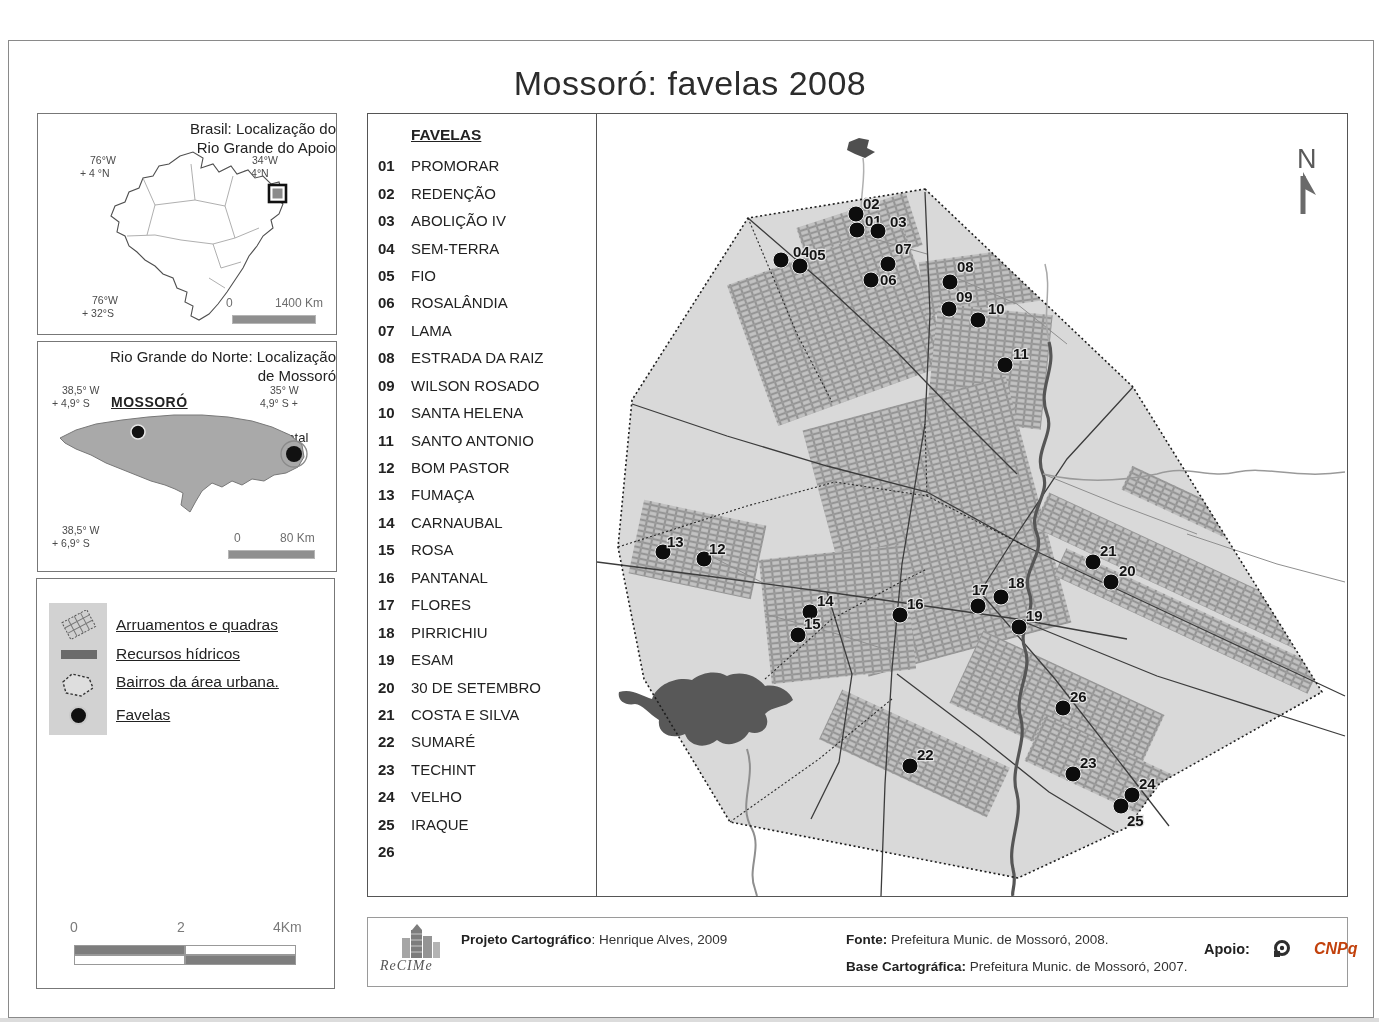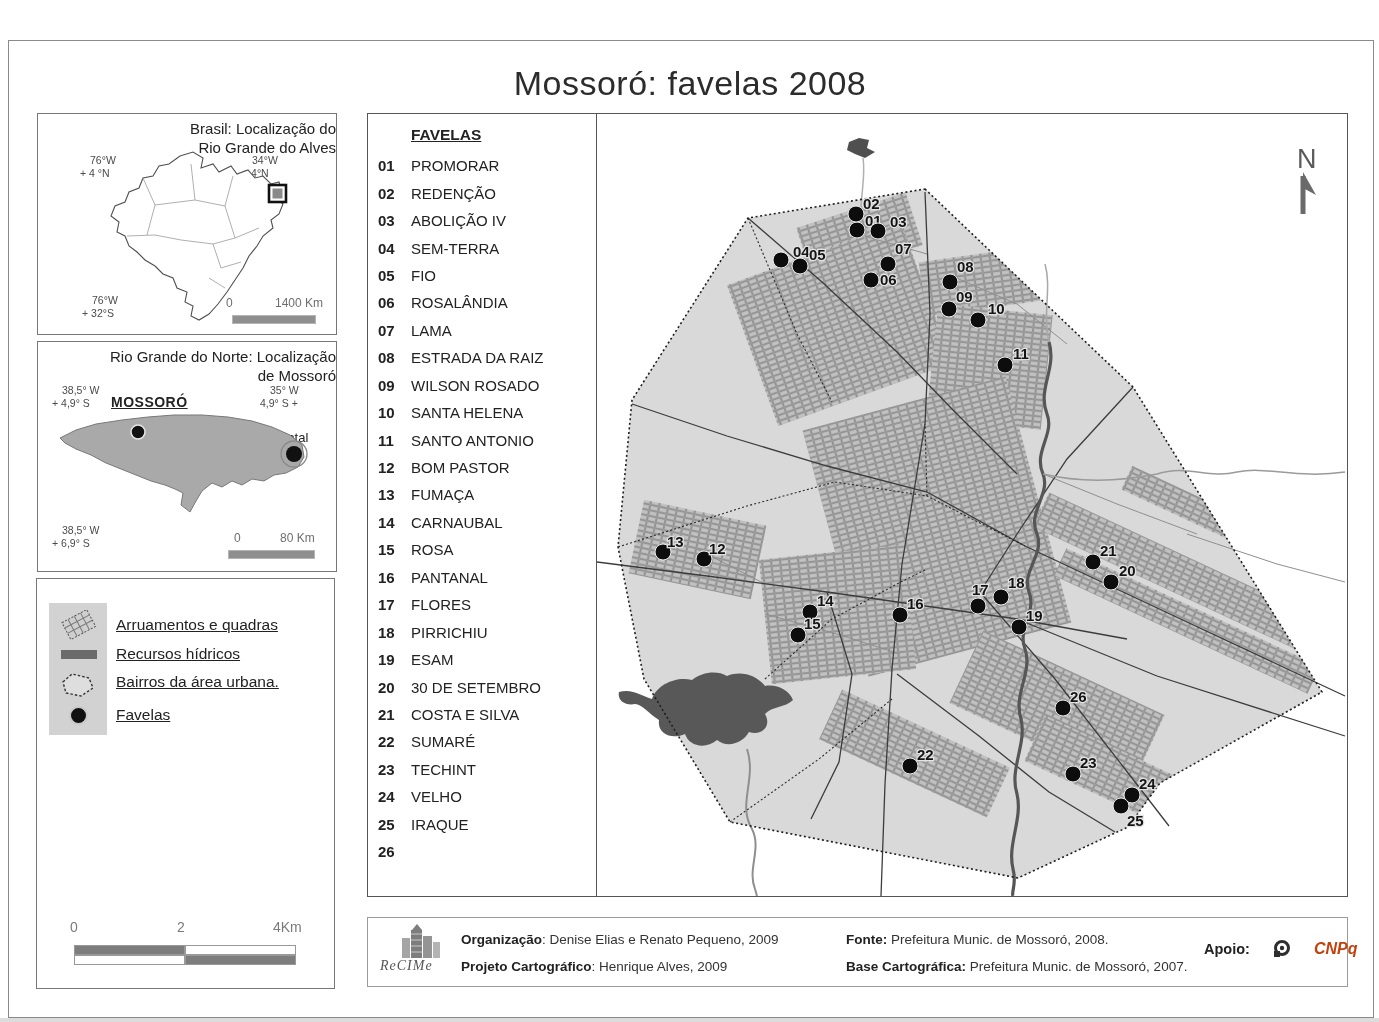--- a/index.html
+++ b/index.html
@@ -66,21 +66,21 @@
 
 <div class="page">
   <div class="abs outer-border"></div>
   <div class="abs bottom-strip"></div>
 
   <div class="abs page-title">Mossoró: favelas 2008</div>
 
   <div class="abs inset1">
     <div class="abs ins-title">
       <span>Brasil: Localização do</span><br>
-      <span>Rio Grande do Alves</span>
+      <span>Rio Grande do Apoio</span>
     </div>
     <div class="abs coord" style="left:42px;top:40px;">
       <span class="c1">76°W</span>
       <span class="c2">+ 4 °N</span>
     </div>
     <div class="abs coord" style="left:204px;top:40px;">
       <span class="c1">34°W</span>
       <span class="c2">+ 4°N</span>
     </div>
     <div class="abs coord" style="left:44px;top:180px;">
@@ -420,21 +420,20 @@
       <rect x="4" y="14" width="8" height="20" fill="#a5a5a5"></rect>
       <rect x="13" y="6" width="11" height="28" fill="#7d7d7d"></rect>
       <rect x="25" y="12" width="9" height="22" fill="#949494"></rect>
       <rect x="35" y="18" width="7" height="16" fill="#b3b3b3"></rect>
       <path d="M 14,6 L 19,0 24,6" fill="#7d7d7d"></path>
       <path d="M 13,10 H 24 M 13,16 H 24 M 13,22 H 24 M 13,28 H 24" stroke="#c9c9c9" stroke-width="1"></path>
     </svg>
     <span class="abs cr-recime-text" style="left:12px;top:40px;">ReCIMe</span>
 
     <div class="abs" style="left:93px;top:8px;">
-      <div class="cr-line"><b>Organização</b><span>: Denise Elias e Renato Pequeno, 2009</span></div>
       <div class="cr-line"><b>Projeto Cartográfico</b><span>: Henrique Alves, 2009</span></div>
     </div>
     <div class="abs" style="left:478px;top:8px;">
       <div class="cr-line"><b>Fonte:</b><span> Prefeitura Munic. de Mossoró, 2008.</span></div>
       <div class="cr-line"><b>Base Cartográfica:</b><span> Prefeitura Munic. de Mossoró, 2007.</span></div>
     </div>
     <div class="abs cr-apoio" style="left:836px;top:21px;">
       <b>Apoio:</b>
       <svg width="20" height="20" viewBox="0 0 20 20">
         <circle cx="10" cy="9" r="6.5" fill="none" stroke="#2e2e2e" stroke-width="3"></circle>

